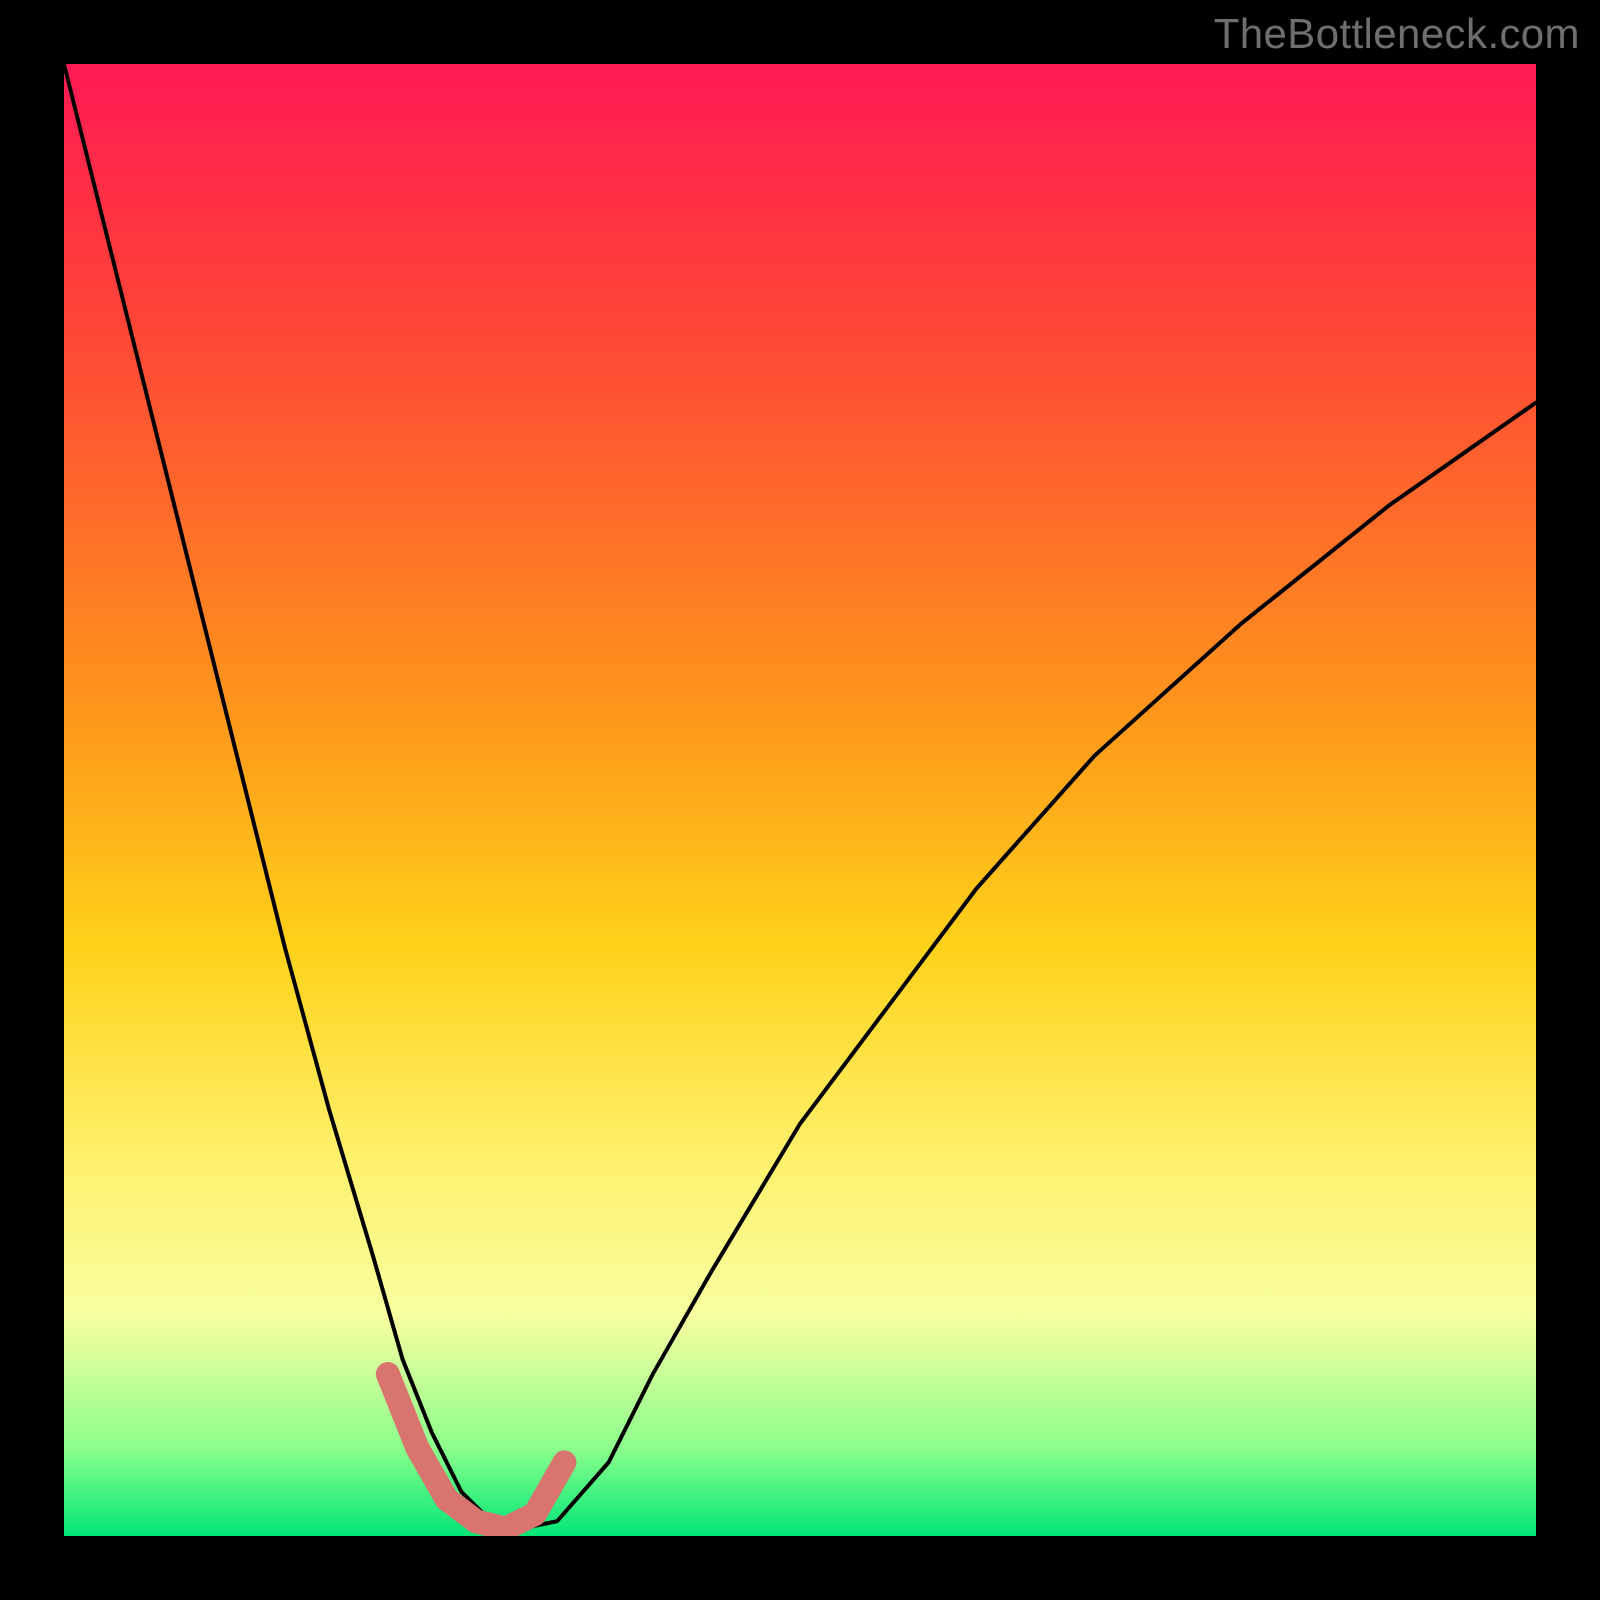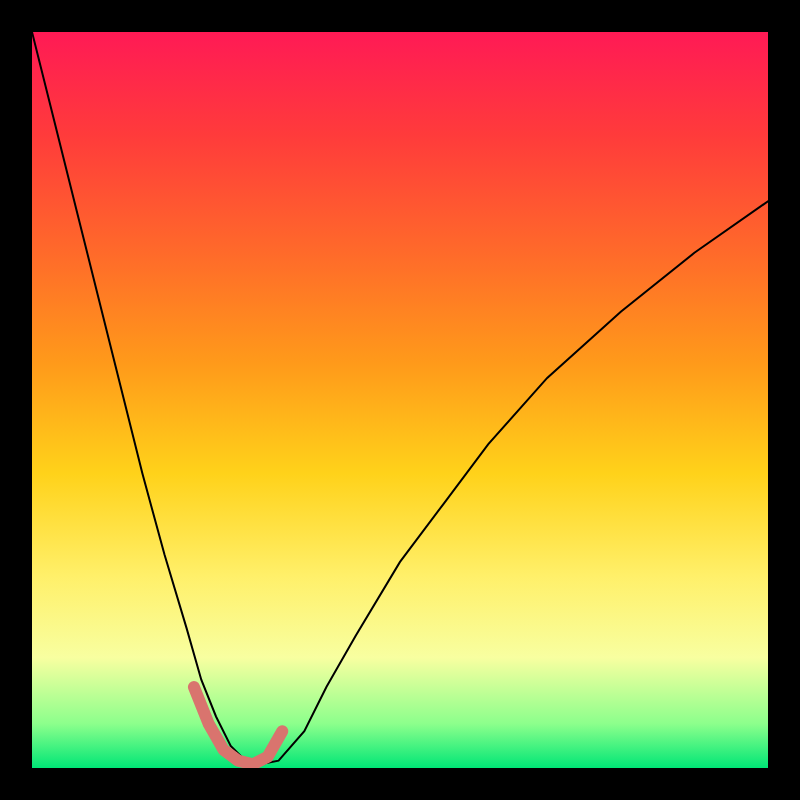--- a/index.html
+++ b/index.html
@@ -58,13 +58,14 @@
 </head>
 <body>
 
 <div class="frame">
   <div class="plot">
     <svg class="curve" viewBox="0 0 736 736" preserveAspectRatio="none">
       <path id="main-curve" fill="none" stroke="#000000" stroke-width="2" stroke-linecap="round" d="M0.00 0.00 L22.08 88.32 L44.16 176.64 L66.24 264.96 L88.32 353.28 L110.40 441.60 L132.48 522.56 L154.56 596.16 L169.28 647.68 L184.00 684.48 L198.72 713.92 L213.44 728.64 L228.16 732.32 L246.56 728.64 L272.32 699.20 L294.40 655.04 L323.84 603.52 L368.00 529.92 L412.16 471.04 L456.32 412.16 L515.20 345.92 L588.80 279.68 L662.40 220.80 L736.00 169.28"></path>
       <path id="highlight-curve" fill="none" stroke="#d9746e" stroke-width="12" stroke-linecap="round" stroke-linejoin="round" d="M161.92 655.04 L176.64 691.84 L191.36 717.60 L206.08 728.64 L220.80 732.32 L235.52 724.96 L250.24 699.20"></path>
     </svg>
   </div>
+  <div class="watermark">TheBottleneck.com</div>
 </div>
 
 </body></html>

